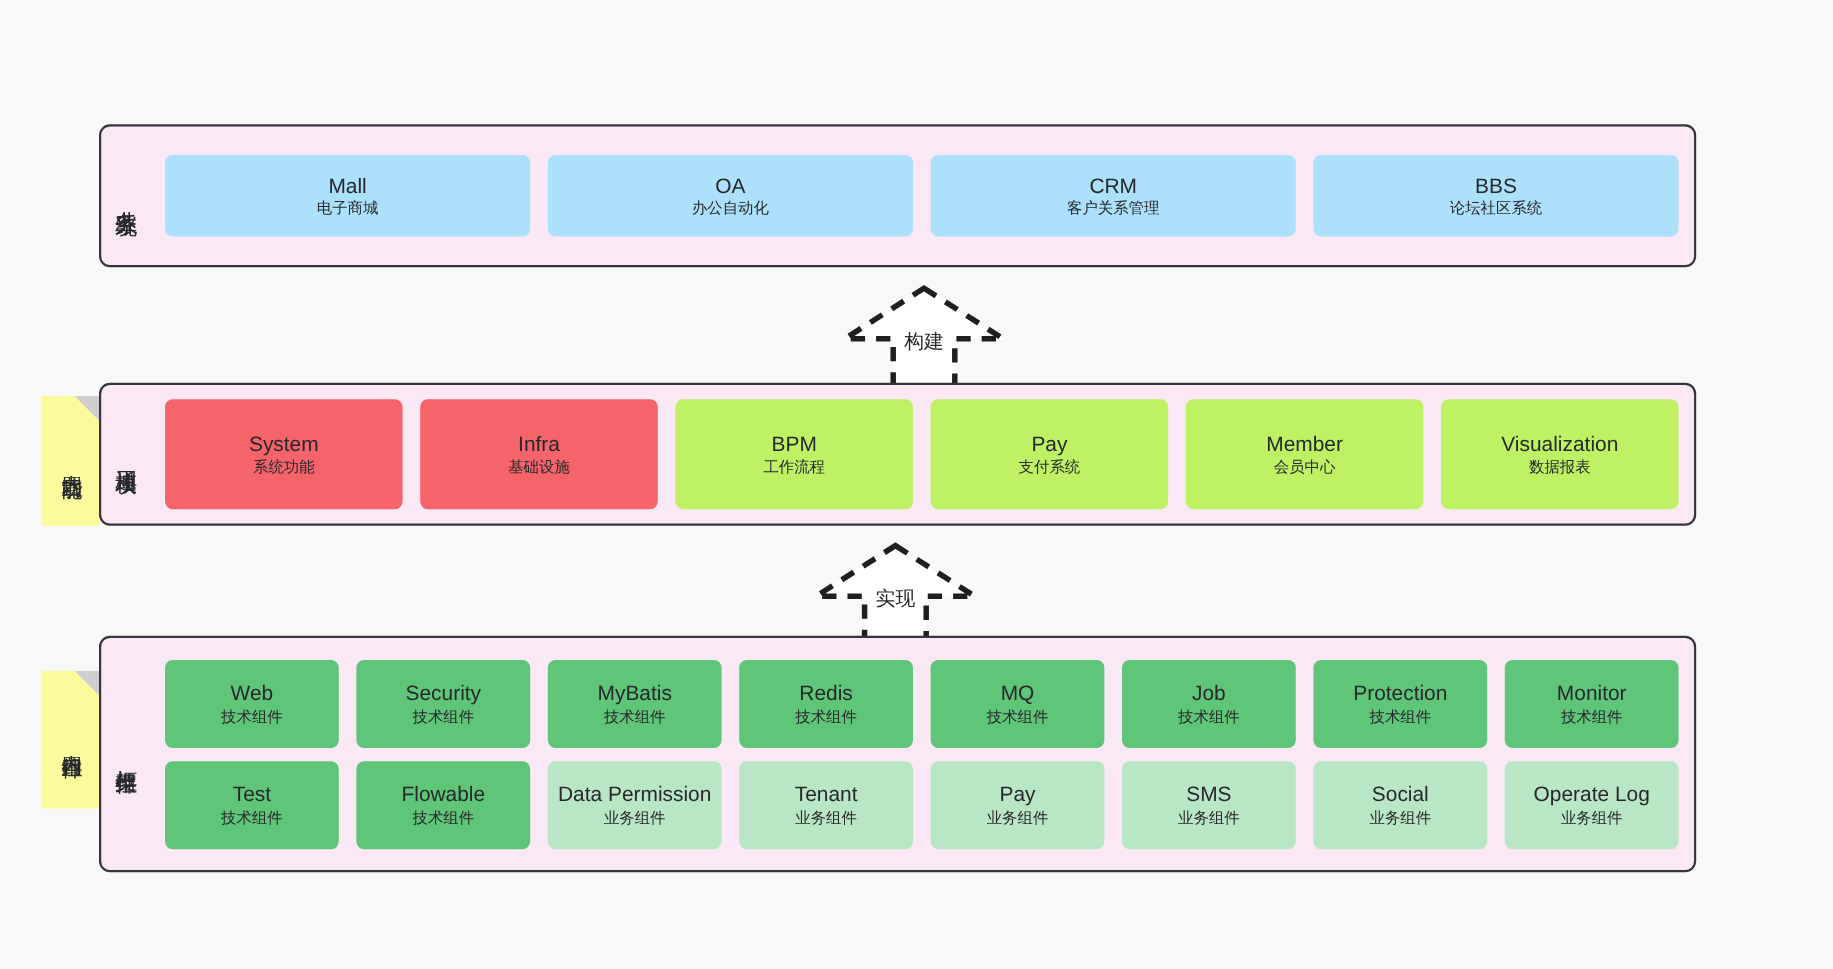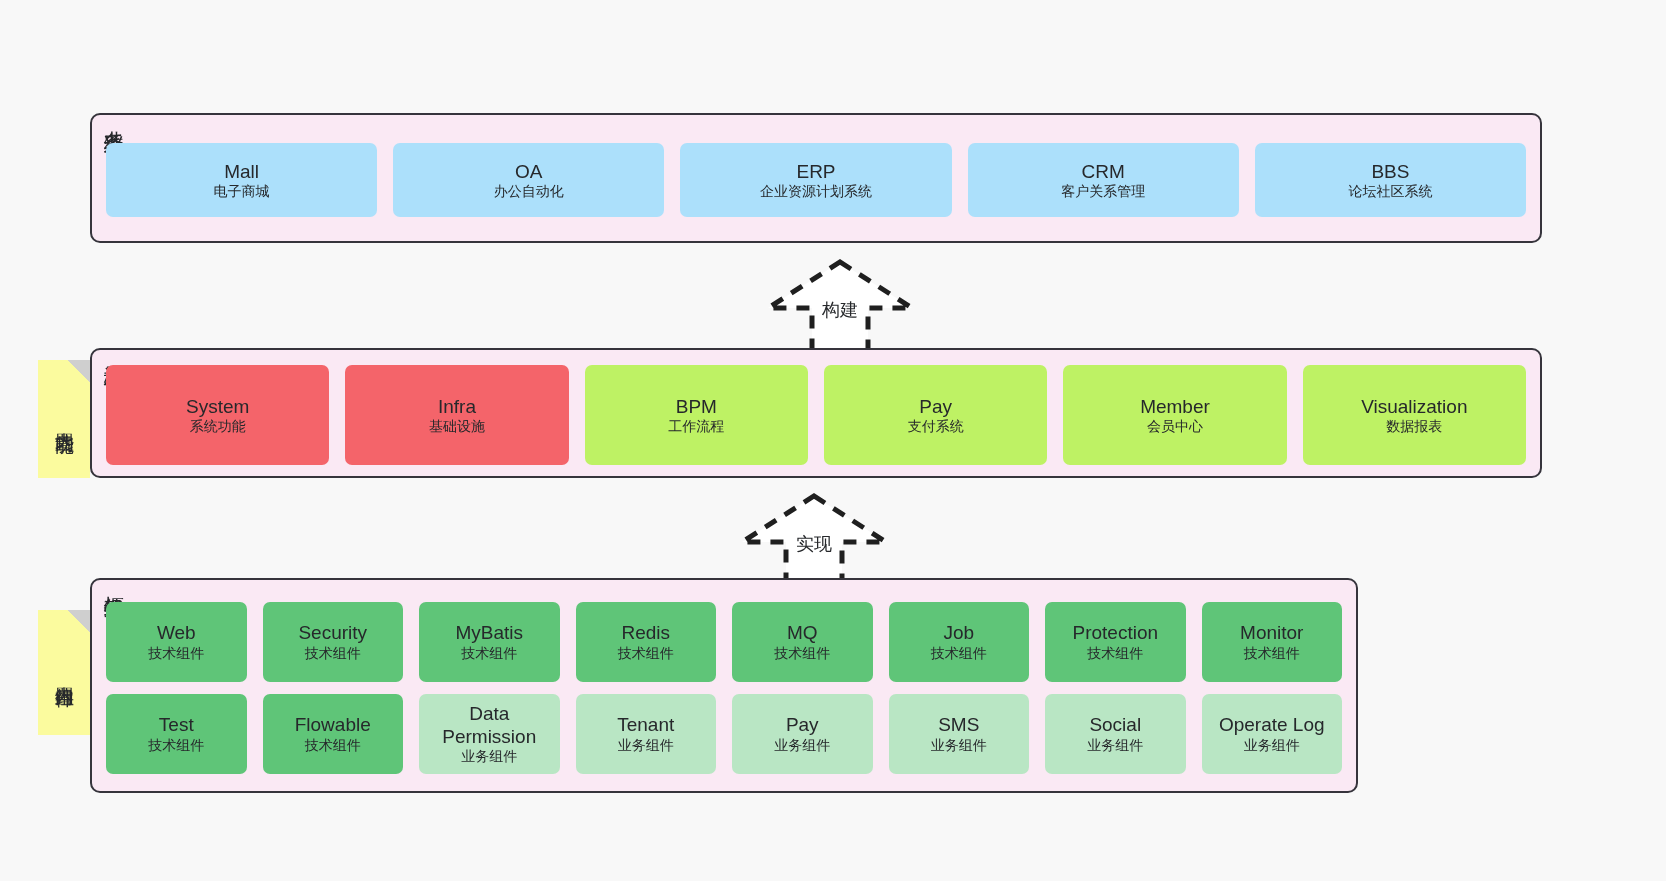--- a/index.html
+++ b/index.html
@@ -17,21 +17,20 @@
   }
 
   
   .layer {
     position: absolute;
     background: #fae9f4;
     border: 2px solid #36343c;
     border-radius: 10px;
     display: flex;
     align-items: stretch;
-    flex-direction: column;
   }
   .layer-label {
     flex: 0 0 auto;
     width: 44px;
     display: flex;
     align-items: center;
     justify-content: center;
     font-size: 20px;
     color: #26282b;
     letter-spacing: 1px;
@@ -72,21 +71,21 @@
   
   .c-blue        { background: #ace0fb; }
   .c-red         { background: #f4646a; }
   .c-pink        { background: #bef264; }
   .c-green       { background: #5fc578; }
   .c-greenlight  { background: #b9e6c4; }
 
   
   #layer-business  { left: 90px; top: 113px;  width: 1452px; height: 130px; }
   #layer-modules   { left: 90px; top: 348px;  width: 1452px; height: 130px; }
-  #layer-framework { left: 90px; top: 578px;  width: 1268px; height: 215px; }
+  #layer-framework { left: 90px; top: 578px;  width: 1452px; height: 215px; }
 
   #layer-business  .layer-body .row { height: 74px; }
   #layer-modules   .layer-body .row { height: 100px; }
   #layer-framework .layer-body .row { height: 80px; }
 
   
   .sticky {
     position: absolute;
     width: 52px;
     background: #fbfb9e;
@@ -141,24 +140,20 @@
       <div class="row">
         <div class="cell c-blue">
           <span class="t-en">Mall</span>
           <span class="t-cn">电子商城</span>
         </div>
         <div class="cell c-blue">
           <span class="t-en">OA</span>
           <span class="t-cn">办公自动化</span>
         </div>
         <div class="cell c-blue">
-          <span class="t-en">ERP</span>
-          <span class="t-cn">企业资源计划系统</span>
-        </div>
-        <div class="cell c-blue">
           <span class="t-en">CRM</span>
           <span class="t-cn">客户关系管理</span>
         </div>
         <div class="cell c-blue">
           <span class="t-en">BBS</span>
           <span class="t-cn">论坛社区系统</span>
         </div>
       </div>
     </div>
   </div>

